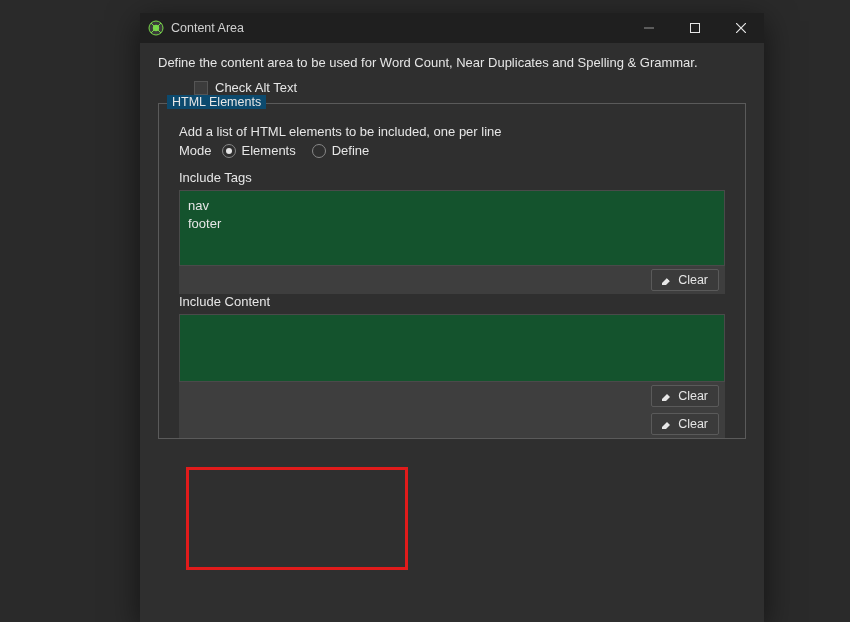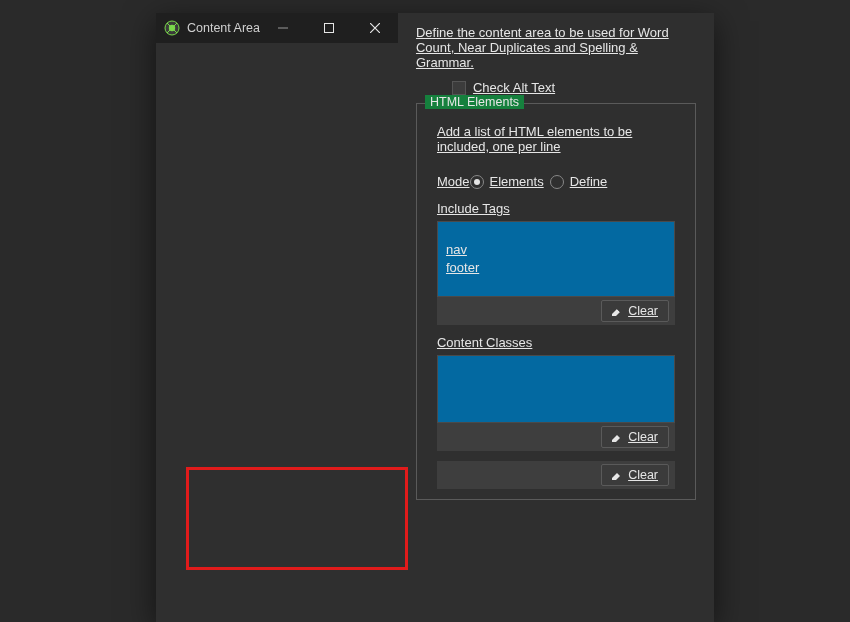--- a/index.html
+++ b/index.html
@@ -6,28 +6,28 @@
   html, body { width: 850px; height: 622px; overflow: hidden; }
   body {
     background: #2a2a2a;
     font-family: "Segoe UI", Arial, sans-serif;
     font-size: 13px;
     color: #e6e6e6;
     position: relative;
   }
   .window {
     position: absolute;
-    left: 156px;
+    left: 140px;
     top: 13px;
-    width: 558px;
+    width: 624px;
     height: 609px;
     background: #2f2f2f;
     box-shadow: 0 8px 30px rgba(0,0,0,0.55);
     display: flex;
-    flex-direction: row;
+    flex-direction: column;
   }
   
   .titlebar {
     height: 30px;
     background: #1f1f1f;
     display: flex;
     align-items: center;
     padding-left: 8px;
     color: #d0d0d0;
     font-size: 12.5px;
@@ -42,21 +42,20 @@
     width: 46px; height: 30px;
     display: flex; align-items: center; justify-content: center;
     color: #e6e6e6;
   }
   .titlebar .ctl svg { display: block; }
   
   .body {
     flex: 1;
     padding: 12px 18px 0 18px;
     overflow: hidden;
-    text-decoration: underline;
   }
   .desc { font-size: 13px; color: #e6e6e6; margin-bottom: 10px; }
   .check-row {
     display: flex; align-items: center; gap: 7px;
     margin-bottom: 8px;
     padding-left: 36px;
   }
   .checkbox {
     width: 14px; height: 14px;
     background: #3c3c3c;
@@ -65,52 +64,52 @@
   
   .fieldset {
     border: 1px solid #5a5a5a;
     padding: 14px 20px 0 20px;
     margin-top: 2px;
     position: relative;
   }
   .legend {
     position: absolute;
     top: -9px; left: 8px;
-    background: #15803d;
+    background: #0c4a6e;
     padding: 0 5px;
     font-size: 12.5px;
     color: #e6e6e6;
   }
-  .instr { font-size: 13px; margin: 6px 0 20px 0; }
+  .instr { font-size: 13px; margin: 6px 0 4px 0; }
   .mode-row {
-    display: flex; align-items: center; 
+    display: flex; align-items: center; gap: 10px;
     margin-bottom: 12px;
     font-size: 13px;
   }
   .radio {
     width: 14px; height: 14px; border-radius: 50%;
     border: 1px solid #888;
     display: flex; align-items: center; justify-content: center;
     background: #2f2f2f;
   }
   .radio.checked::after {
     content: ""; width: 6px; height: 6px; border-radius: 50%;
     background: #e6e6e6;
   }
   .radio-wrap { display: flex; align-items: center; gap: 6px; margin-right: 6px;}
   
-  .section { margin-bottom: 10px; }
+  .section { }
   .sec-label { font-size: 13px; margin-bottom: 5px; }
   .textarea {
     width: 100%;
-    background: #0369a1;
+    background: #14532d;
     border: 1px solid #4a4a4a;
     color: #e6e6e6;
     font-size: 13px;
-    padding: 19px 8px;
+    padding: 6px 8px;
     line-height: 1.35;
     white-space: pre;
     overflow: hidden;
   }
   .ta-tags { height: 76px; }
   .ta-classes { height: 68px; }
   .ta-ids { height: 76px; border: 1px solid #7cff7c; }
   .btn-row {
     background: #3e3e3e;
     height: 28px;
@@ -204,21 +203,21 @@
                   <path d="M2 8 L7 3 L10 6 L6 10 L2 10 Z" fill="#e6e6e6"></path>
                   <path d="M7 3 L10 6" stroke="#2f2f2f" stroke-width="0.6"></path>
                 </svg>
             </span>
             <span>Clear</span>
           </div>
         </div>
       </div>
 
       <div class="section">
-        <div class="sec-label">Content Classes</div>
+        <div class="sec-label">Include Content</div>
         <div class="textarea ta-classes"></div>
         <div class="btn-row">
           <div class="btn">
             <span>
               <svg width="12" height="10" viewBox="0 0 12 10">
                   <path d="M2 8 L7 3 L10 6 L6 10 L2 10 Z" fill="#e6e6e6"></path>
                 </svg>
             </span>
             <span>Clear</span>
           </div>

